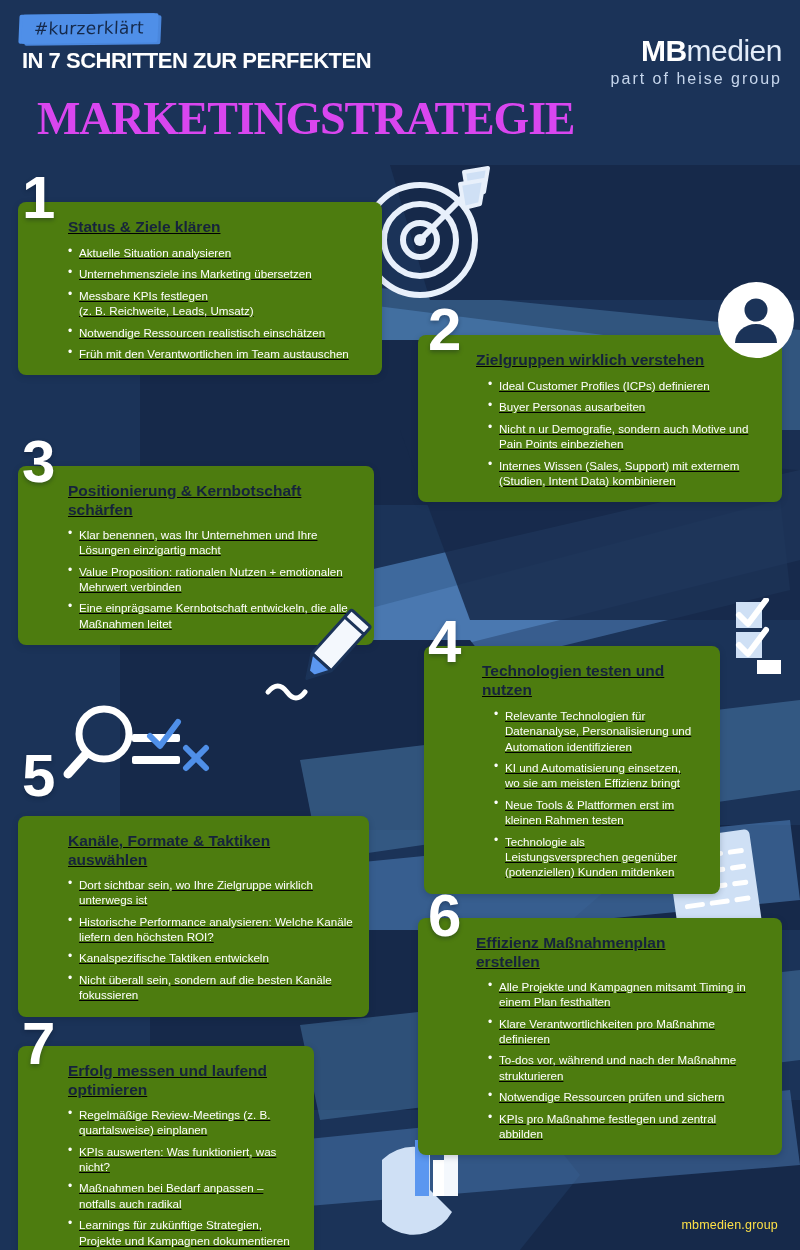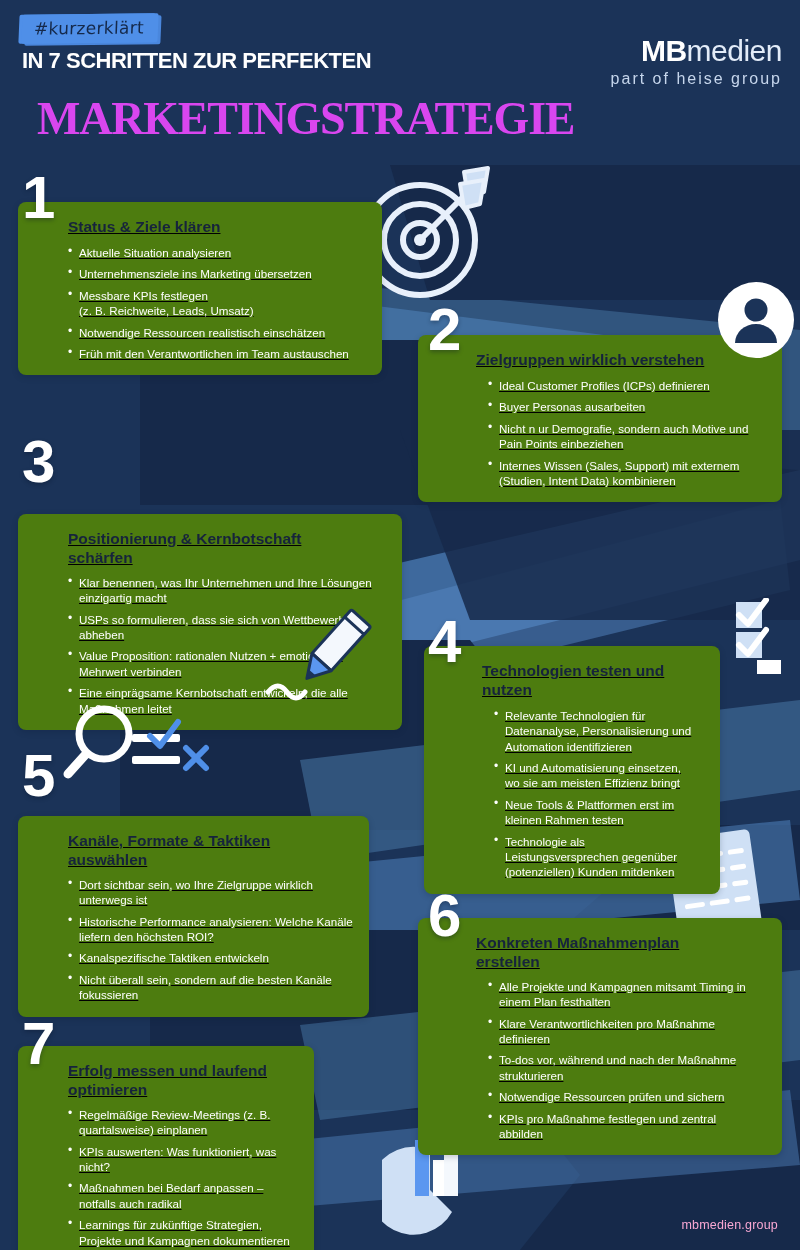--- a/index.html
+++ b/index.html
@@ -149,21 +149,21 @@
   }
 
   
   .deco { position: absolute; z-index: 3; }
   .deco.front { z-index: 7; }
 
   
   .footer-url {
     position: absolute;
     right: 22px; bottom: 18px;
-    color: #f9a8d4;
+    color: #fde047;
     font-size: 12.5px;
     letter-spacing: 0.2px;
     z-index: 8;
     margin-left: 28px;
   }
 </style>
 </head>
 <body>
 
 <div id="root">
@@ -309,26 +309,25 @@
       <ul class="bullets" style="padding-left:12px;">
         <li>Ideal Customer Profiles (ICPs) definieren</li>
         <li>Buyer Personas ausarbeiten</li>
         <li>Nicht n ur Demografie, sondern auch Motive und Pain Points einbeziehen</li>
         <li>Internes Wissen (Sales, Support) mit externem (Studien, Intent Data) kombinieren</li>
       </ul>
     </div>
   </div>
 
   <div class="step-num" style="left:22px; top:432px;">3</div>
-  <div class="card left" style="left:18px; top:466px; width:384px;margin-top:48px;">
+  <div class="card left" style="left:18px; top:466px; width:356px;">
     <div class="card-inner">
       <div class="card-title tight" style="max-width:270px;">Positionierung &amp; Kernbotschaft schärfen</div>
       <ul class="bullets">
         <li>Klar benennen, was Ihr Unternehmen und Ihre Lösungen einzigartig macht</li>
-        <li>USPs so formulieren, dass sie sich von Wettbewerbern abheben</li>
         <li>Value Proposition: rationalen Nutzen + emotionalen Mehrwert verbinden</li>
         <li>Eine einprägsame Kernbotschaft entwickeln, die alle Maßnahmen leitet</li>
       </ul>
     </div>
   </div>
 
   <div class="step-num" style="left:428px; top:612px;">4</div>
   <div class="card right" style="left:424px; top:646px; width:296px;">
     <div class="card-inner">
       <div class="card-title">Technologien testen und nutzen</div>
@@ -350,21 +349,21 @@
         <li>Historische Performance analysieren: Welche Kanäle liefern den höchsten ROI?</li>
         <li>Kanalspezifische Taktiken entwickeln</li>
         <li>Nicht überall sein, sondern auf die besten Kanäle fokussieren</li>
       </ul>
     </div>
   </div>
 
   <div class="step-num" style="left:428px; top:886px;">6</div>
   <div class="card right" style="left:418px; top:918px; width:364px;">
     <div class="card-inner">
-      <div class="card-title tight" style="max-width:250px;">Konkreten Maßnahmenplan erstellen</div>
+      <div class="card-title tight" style="max-width:250px;">Effizienz Maßnahmenplan erstellen</div>
       <ul class="bullets" style="padding-left:12px;">
         <li>Alle Projekte und Kampagnen mitsamt Timing in einem Plan festhalten</li>
         <li>Klare Verantwortlichkeiten pro Maßnahme definieren</li>
         <li>To-dos vor, während und nach der Maßnahme strukturieren</li>
         <li>Notwendige Ressourcen prüfen und sichern</li>
         <li>KPIs pro Maßnahme festlegen und zentral abbilden</li>
       </ul>
     </div>
   </div>
 

